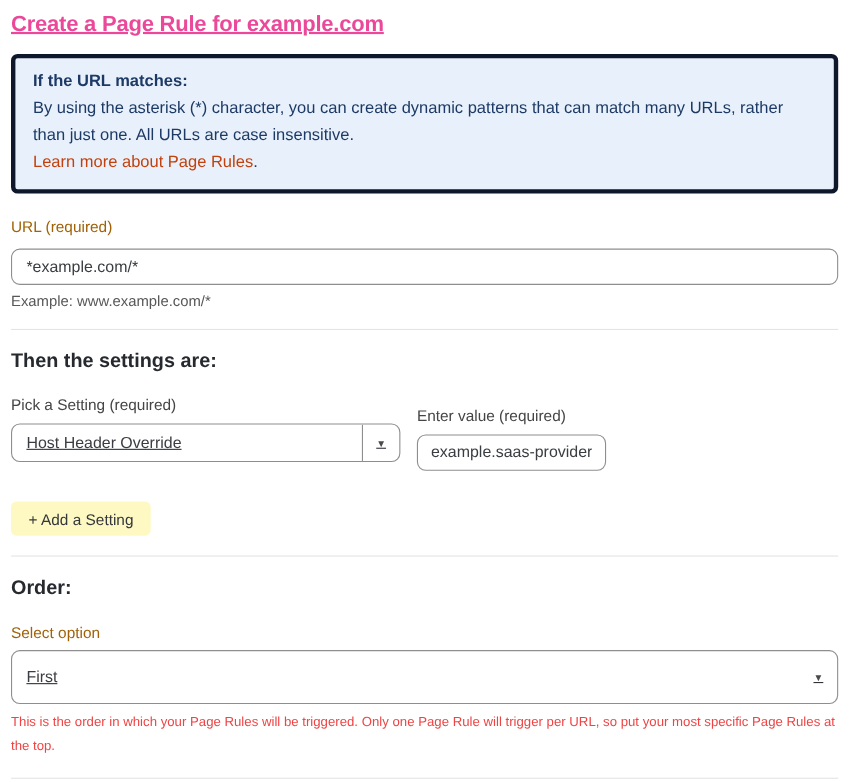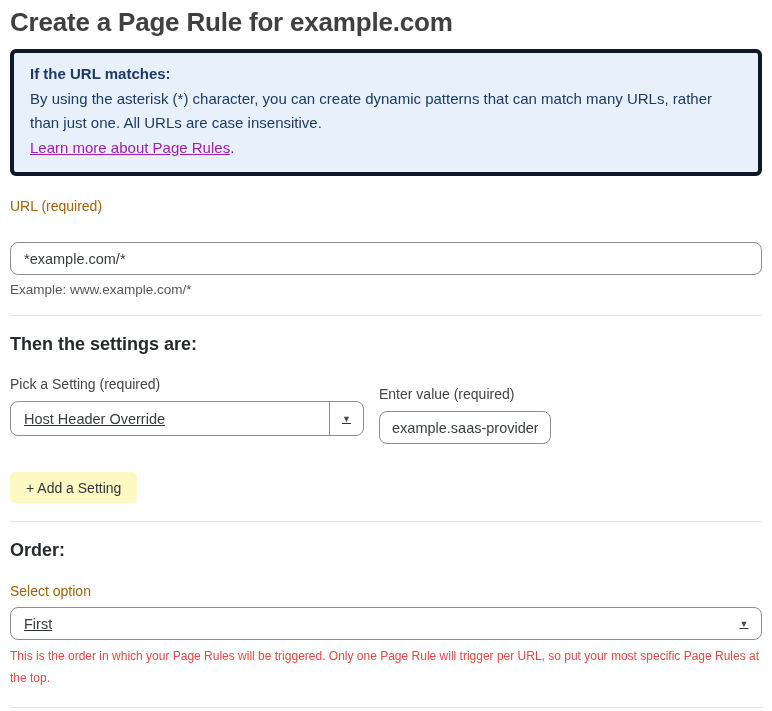--- a/index.html
+++ b/index.html
@@ -6,51 +6,52 @@
   html, body { margin: 0; padding: 0; background: #ffffff; }
   body {
     font-family: "Liberation Sans", sans-serif;
     color: #2f3237;
     width: 772px;
   }
   .page { width: 772px; padding: 9px 10px 14px; }
 
   h1.page-title {
     margin: 0;
-    font-size: 26px;
+    font-size: 20px;
     line-height: 26px;
     font-weight: 700;
-    color: #404040;
+    color: #ec4899;
     letter-spacing: -0.2px;
+    text-decoration: underline;
   }
 
   .info-box {
     margin-top: 14px;
     background: #e8f1fb;
     border: 4px solid #0f172a;
     border-radius: 6px;
     padding: 9px 16px 12px;
     color: #1d3a66;
     font-size: 15px;
     line-height: 24.5px;
   }
   .info-heading { font-weight: 700; }
   .info-body { max-width: 690px; }
-  .info-link { color: #a21caf; text-decoration: underline; cursor: pointer; }
+  .info-link { color: #c2410c; cursor: pointer; }
   .info-suffix { color: #1d3a66; }
 
   .field-label {
     display: block;
     font-size: 14px;
     color: #a16207;
     margin-top: 22px;
   }
   .text-input {
     display: block;
-    margin-top: 28px;
+    margin-top: 12px;
     height: 33px;
     width: 100%;
     border: 1px solid #8e8e8e;
     border-radius: 8px;
     padding: 0 13px;
     font-family: "Liberation Sans", sans-serif;
     font-size: 14.5px;
     color: #3a3d41;
     background: #fff;
     outline: none;
@@ -119,21 +120,21 @@
     font-size: 14px;
     cursor: pointer;
     padding: 0 16px;
     white-space: nowrap;
   }
   .btn-gray { background: #fef9c3; color: #34373c; }
   .btn-blue { background: #1a6eeb; color: #ffffff; padding: 0 18px; }
   .add-setting-btn { margin-top: 28px; }
 
   .order-select {
-    height: 33px;
+    height: 49px;
     width: 100%;
     padding-right: 0;
   }
   .order-select .caret {
     width: 34px;
     display: flex;
     align-items: center;
     justify-content: center;
     font-size: 9px;
     color: #4a4a4a;

